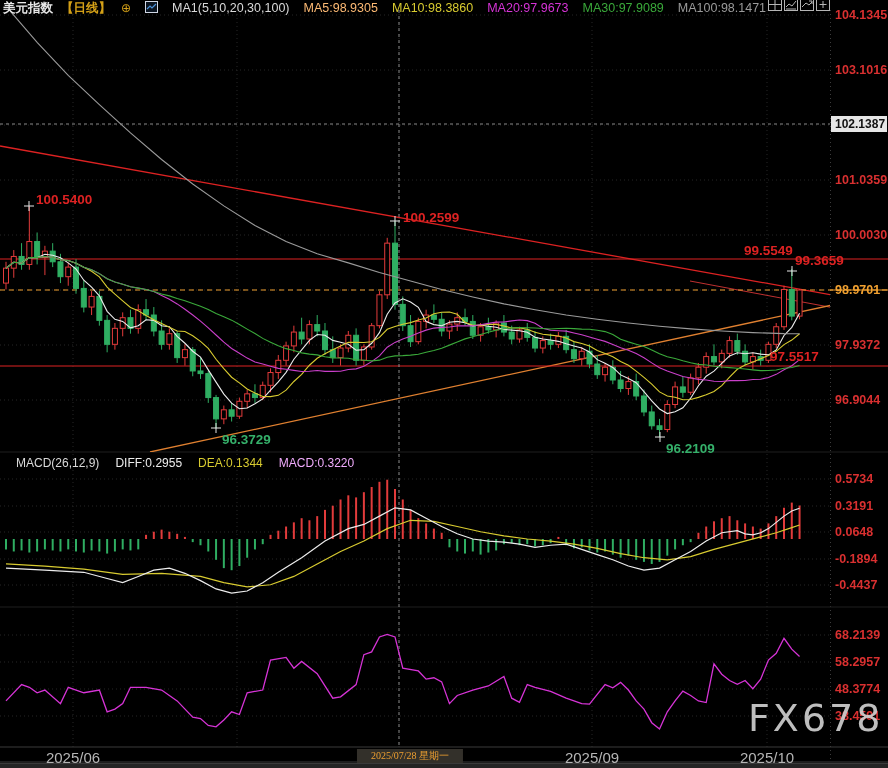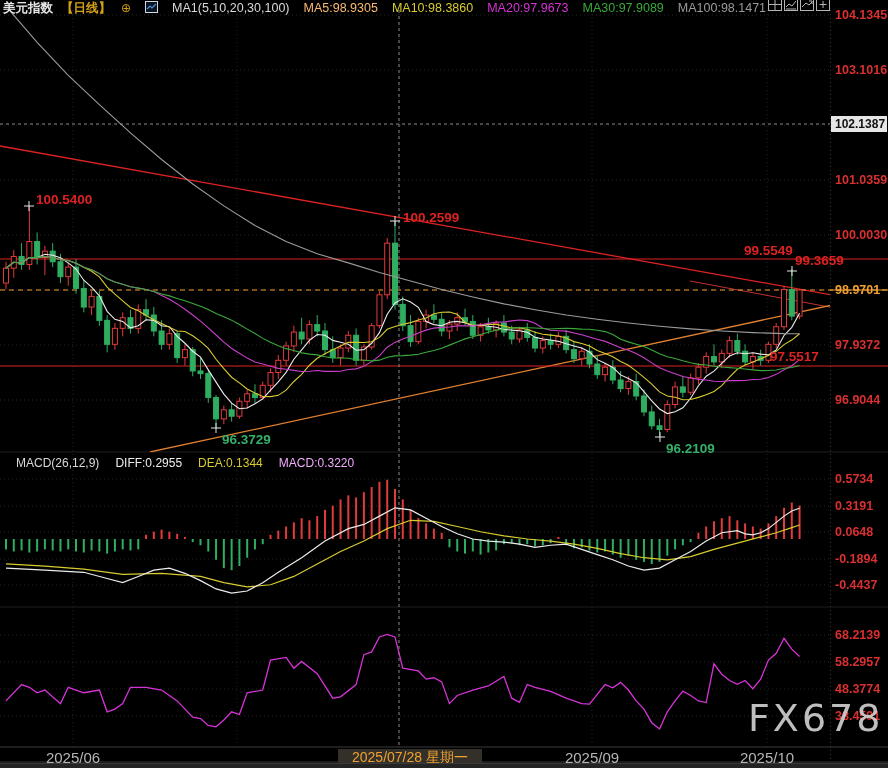--- a/index.html
+++ b/index.html
@@ -19,22 +19,22 @@
   .hdr .ma100{color:#9a9a9a;}
   .cornericons{position:absolute;top:-2px;right:58px;display:flex;gap:2px;z-index:6;}
   .cornericons svg{display:block;}
   .indrow{position:absolute;left:16px;display:flex;gap:16px;font-size:12px;white-space:nowrap;z-index:5;}
   .indrow .w0{color:#d9d9d9;}
   .indrow .w1{color:#ededed;}
   .indrow .y1{color:#d8cb30;text-align:right;}
   .indrow .m1{color:#f0abfc;}
   .xaxis{position:absolute;left:0;top:748px;width:888px;height:15px;z-index:5;}
   .xaxis .m{position:absolute;transform:translateX(-50%);color:#b5b5b5;font-size:15px;}
-  .xaxis .cross-date{position:absolute;transform:translateX(-50%);color:#f0a030;font-size:14px;
-       background:#33302a;padding:0 14px;}
+  .xaxis .cross-date{position:absolute;transform:translateX(-50%);color:#f0a030;font-size:10px;
+       background:#33302a;padding:0 14px;font-family:Liberation Serif, serif;}
   .wm{position:absolute;left:748px;top:696px;font-size:38px;color:#cfcfcf;opacity:.92;
       letter-spacing:3px;z-index:4;font-family:"DejaVu Sans",sans-serif;}
   .bstrip{position:absolute;left:0;top:763px;width:888px;height:5px;background:#242424;
       border-top:1px solid #3a3a3a;box-sizing:border-box;z-index:5;}
   #chart{position:absolute;left:0;top:0;z-index:1;}
 </style>
 </head>
 <body>
 
 <div class="root">

